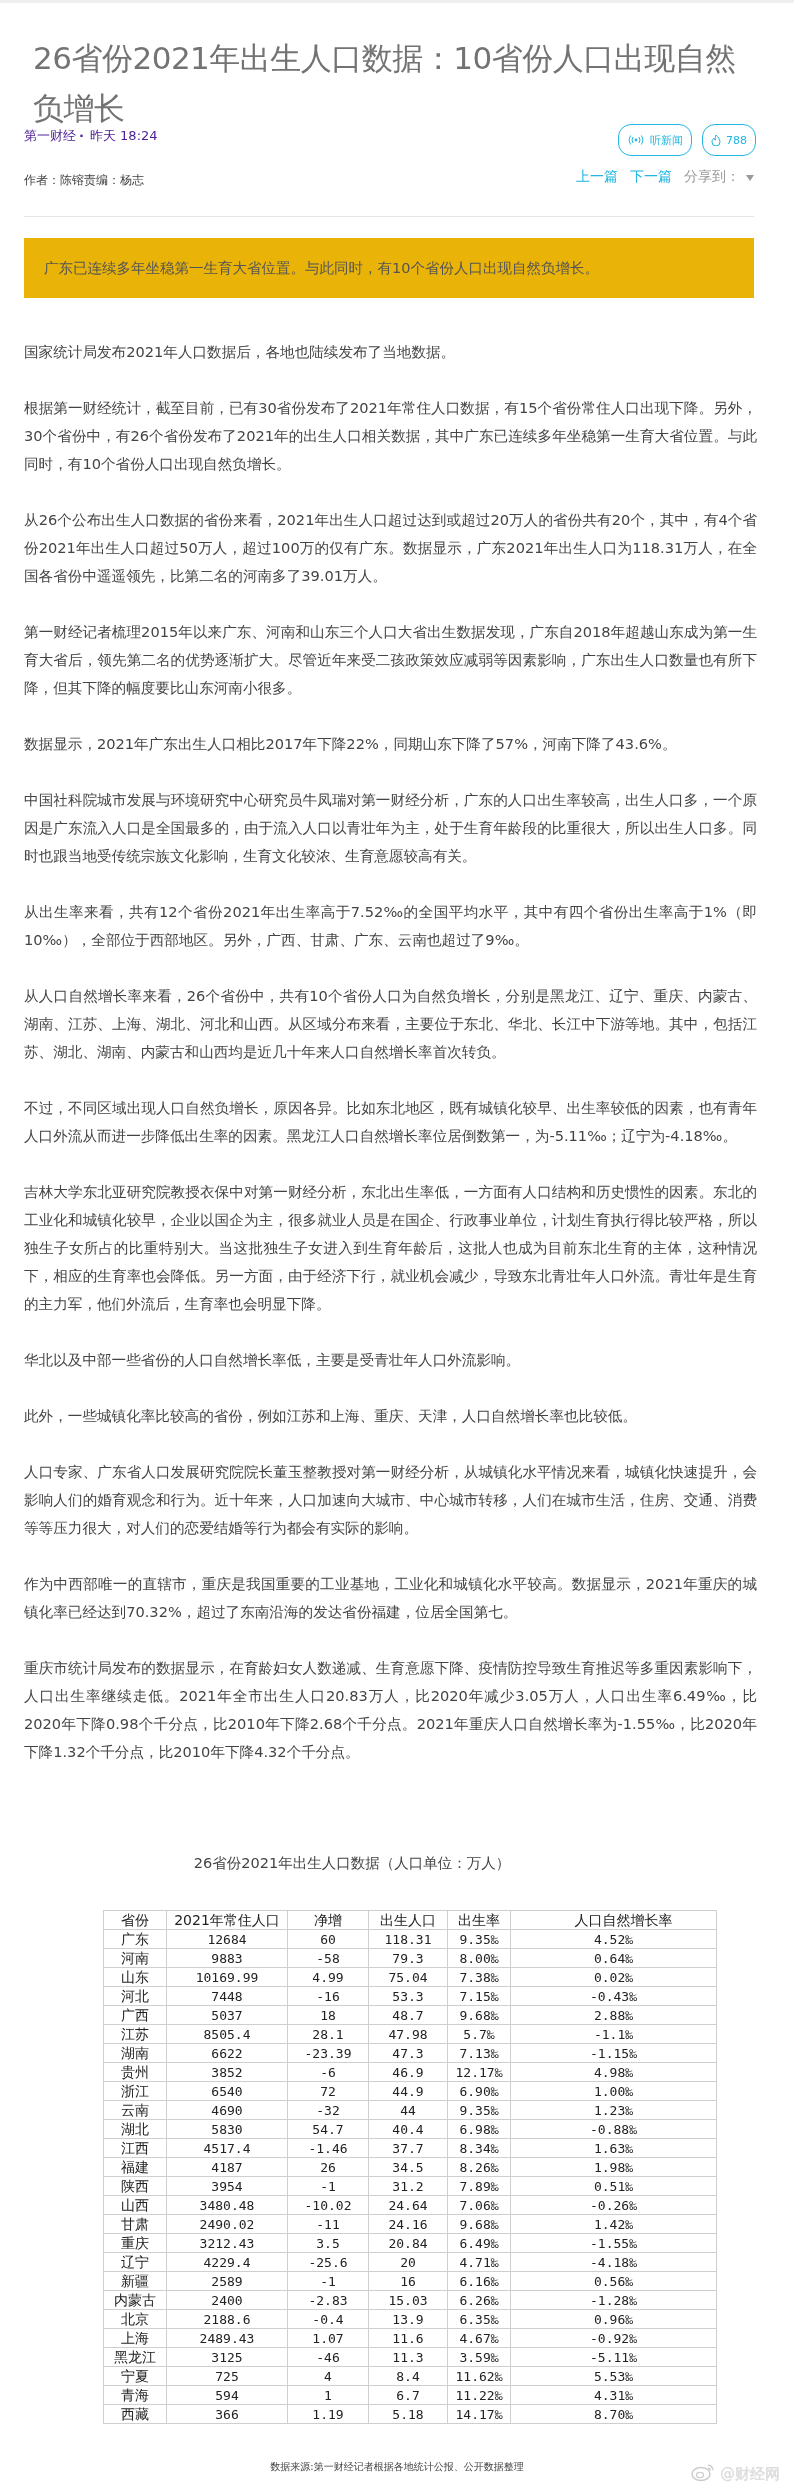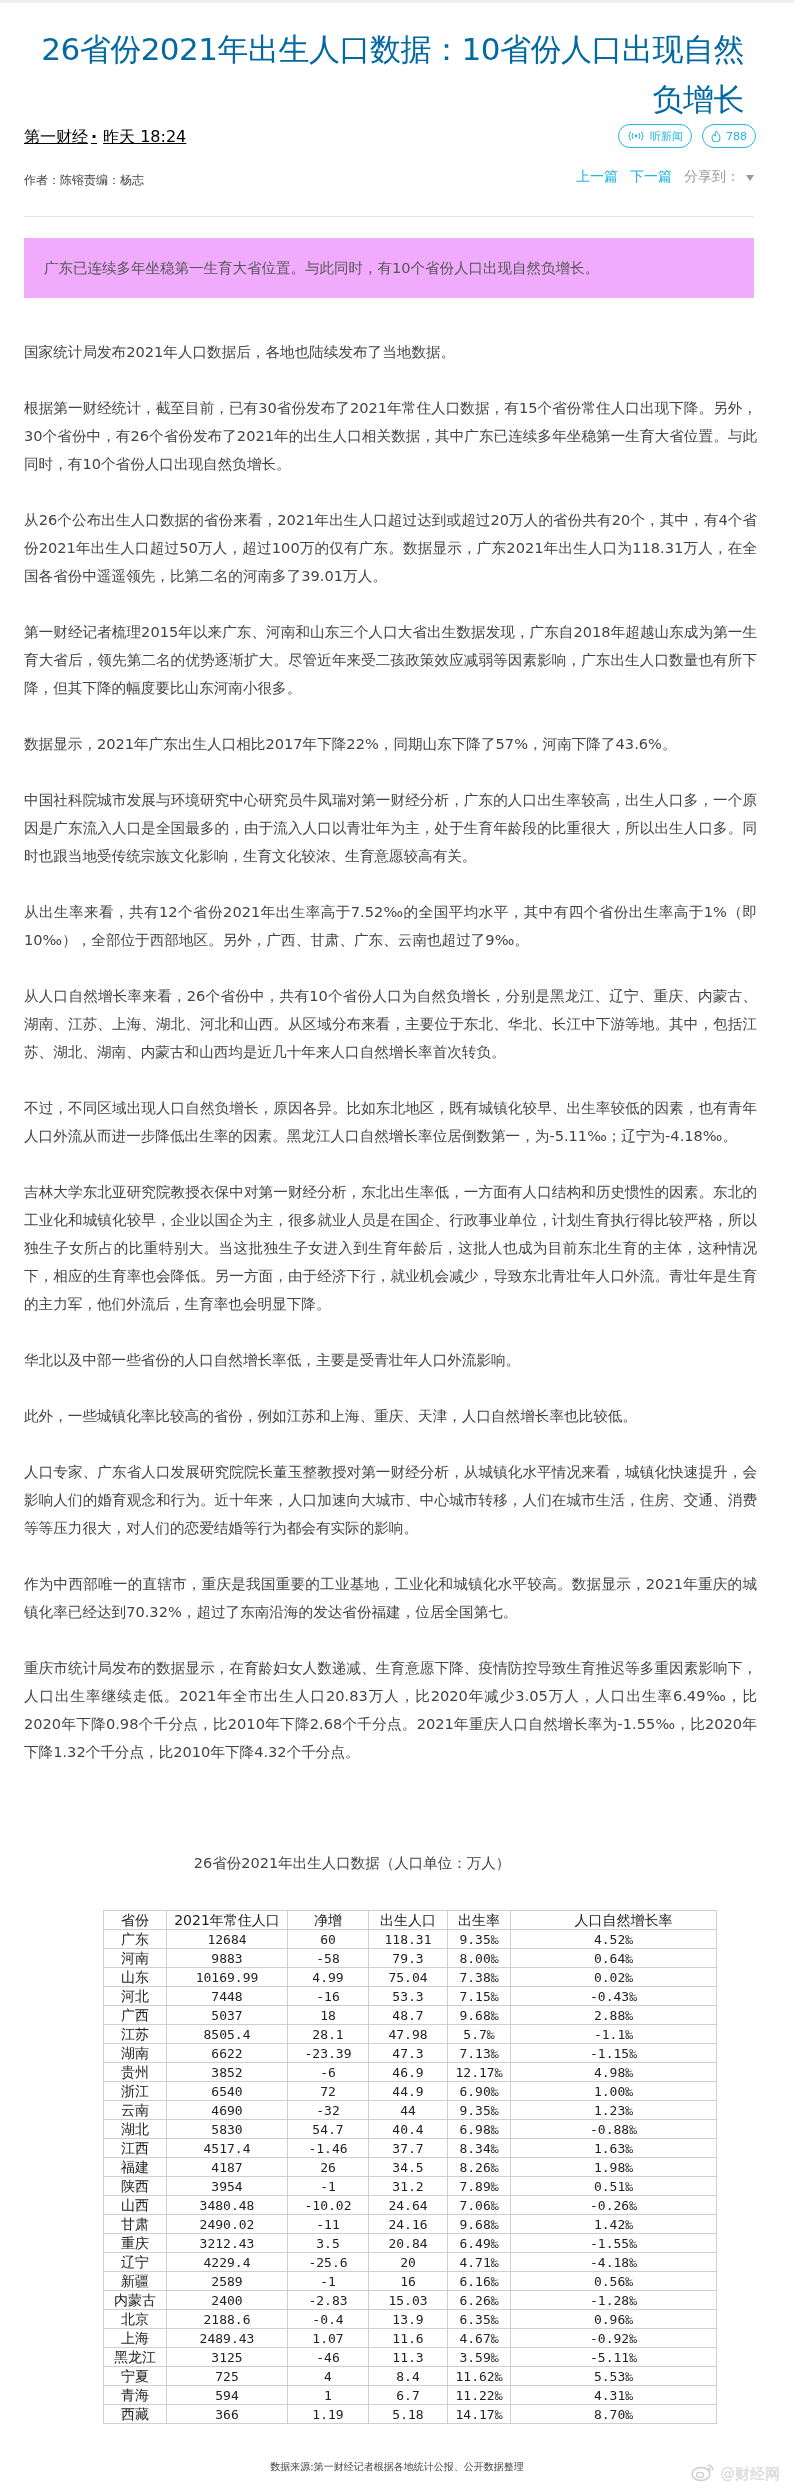--- a/index.html
+++ b/index.html
@@ -1,35 +1,35 @@
 <!DOCTYPE html>
 <html><head>
 <meta charset="utf-8">
 <style>
   html, body { margin: 0; padding: 0; background: #ffffff; }
   body { width: 794px; height: 2491px; position: relative; overflow: hidden;
          font-family: "DejaVu Sans", "Liberation Sans", sans-serif; color: #333; }
   .topbar { position: absolute; left: 0; top: 0; width: 794px; height: 3px; background: #efefef; }
   .title { position: absolute; left: 24px; top: 24px; width: 720px; font-size: 31px; line-height: 50px;
-           color: #0369a1; font-weight: normal; margin: 0; letter-spacing: -0.5px; text-align: right; }
-  .meta1 { position: absolute; left: 24px; top: 127px; font-size: 16px; color: #000000; text-decoration: underline; }
+           color: #737373; font-weight: normal; margin: 9px; letter-spacing: -0.5px; }
+  .meta1 { position: absolute; left: 24px; top: 127px; font-size: 13px; color: #4c1d95; }
   .meta1 .dot { margin: 0 6px 0 3px; font-weight: bold; }
   .pills { position: absolute; right: 38px; top: 124px; display: flex; gap: 10px; }
-  .pill { border: 1px solid #22b6e0; border-radius: 13px; height: 24px; display: flex; align-items: center;
+  .pill { border: 1px solid #22b6e0; border-radius: 13px; height: 32px; display: flex; align-items: center;
           padding: 0 8px; color: #22b6e0; font-size: 11px; gap: 5px; box-sizing: border-box; }
   .pill svg { display: block; }
   .meta2 { position: absolute; left: 24px; top: 172px; font-size: 12px; color: #444; }
   .meta2 .editor { margin-left: 0; }
   .navlinks { position: absolute; right: 40px; top: 168px; display: flex; align-items: center; gap: 12px; font-size: 14px; }
   .navlinks .lnk { color: #22b6e0; cursor: pointer; font-family: Liberation Mono, monospace; }
   .navlinks .share { color: #999; display: flex; align-items: center; gap: 6px; }
   .navlinks .tri { width: 0; height: 0; border-left: 4px solid transparent; border-right: 4px solid transparent;
                    border-top: 6px solid #999; margin-top: 2px; }
   .divider { position: absolute; left: 24px; top: 216px; width: 730px; height: 1px; background: #e5e5e5; }
-  .summary { position: absolute; left: 24px; top: 238px; width: 730px; height: 60px; background: #f0abfc;
+  .summary { position: absolute; left: 24px; top: 238px; width: 730px; height: 60px; background: #eab308;
              box-sizing: border-box; padding: 0 20px; display: flex; align-items: center; font-size: 14.5px; color: #555; }
   .article { position: absolute; left: 24px; top: 338px; width: 733px; font-size: 14.6px; line-height: 28px; color: #444; }
   .article p { margin: 0 0 28px 0; text-align: justify; text-justify: inter-character; }
   .tbl-title { position: absolute; left: 0; top: 1854px; width: 704px; text-align: center; font-size: 14.5px; color: #444; }
   table.data { position: absolute; left: 103px; top: 1910px; border-collapse: collapse;
                font-family: "DejaVu Sans Mono", "Liberation Mono", monospace; font-size: 13px; color: #222; }
   table.data td, table.data th { border: 1px solid #cfcfcf; height: 18px; padding: 0; text-align: center;
                                  font-weight: normal; line-height: 17px; white-space: nowrap; }
   table.data th { font-family: "DejaVu Sans", "Liberation Sans", sans-serif; font-size: 14px; }
   table.data td.prov { font-family: "DejaVu Sans", "Liberation Sans", sans-serif; font-size: 14px; }

